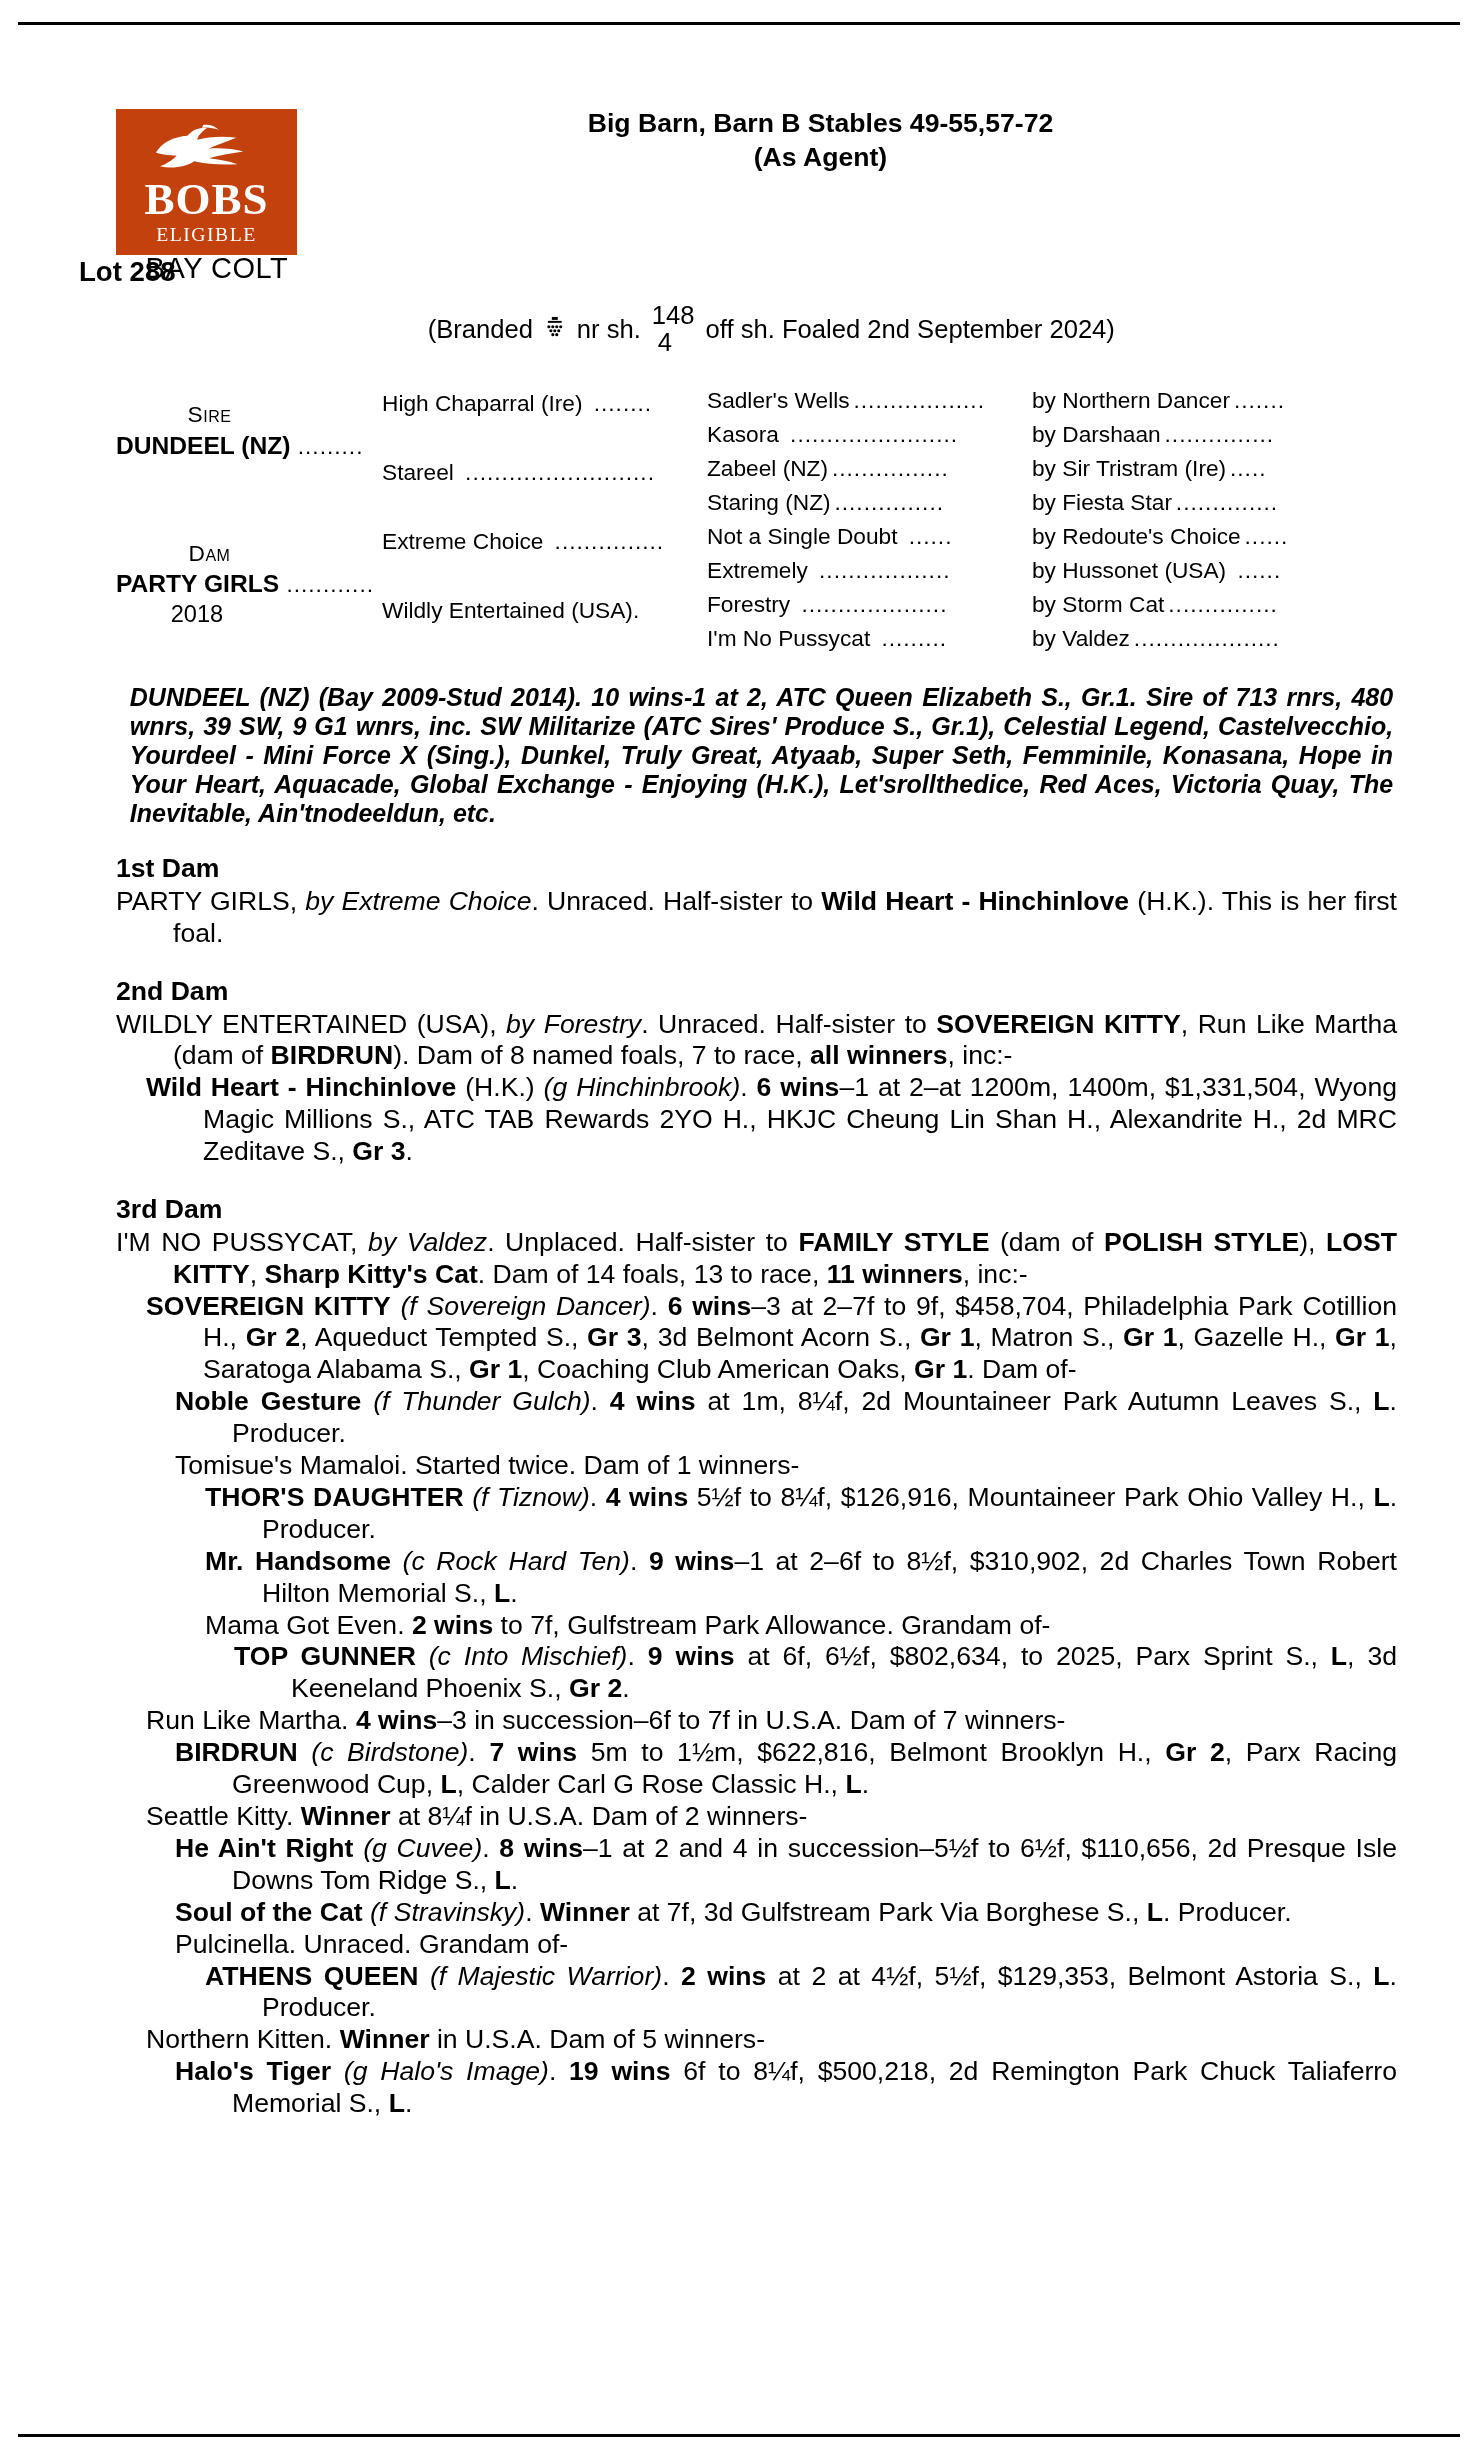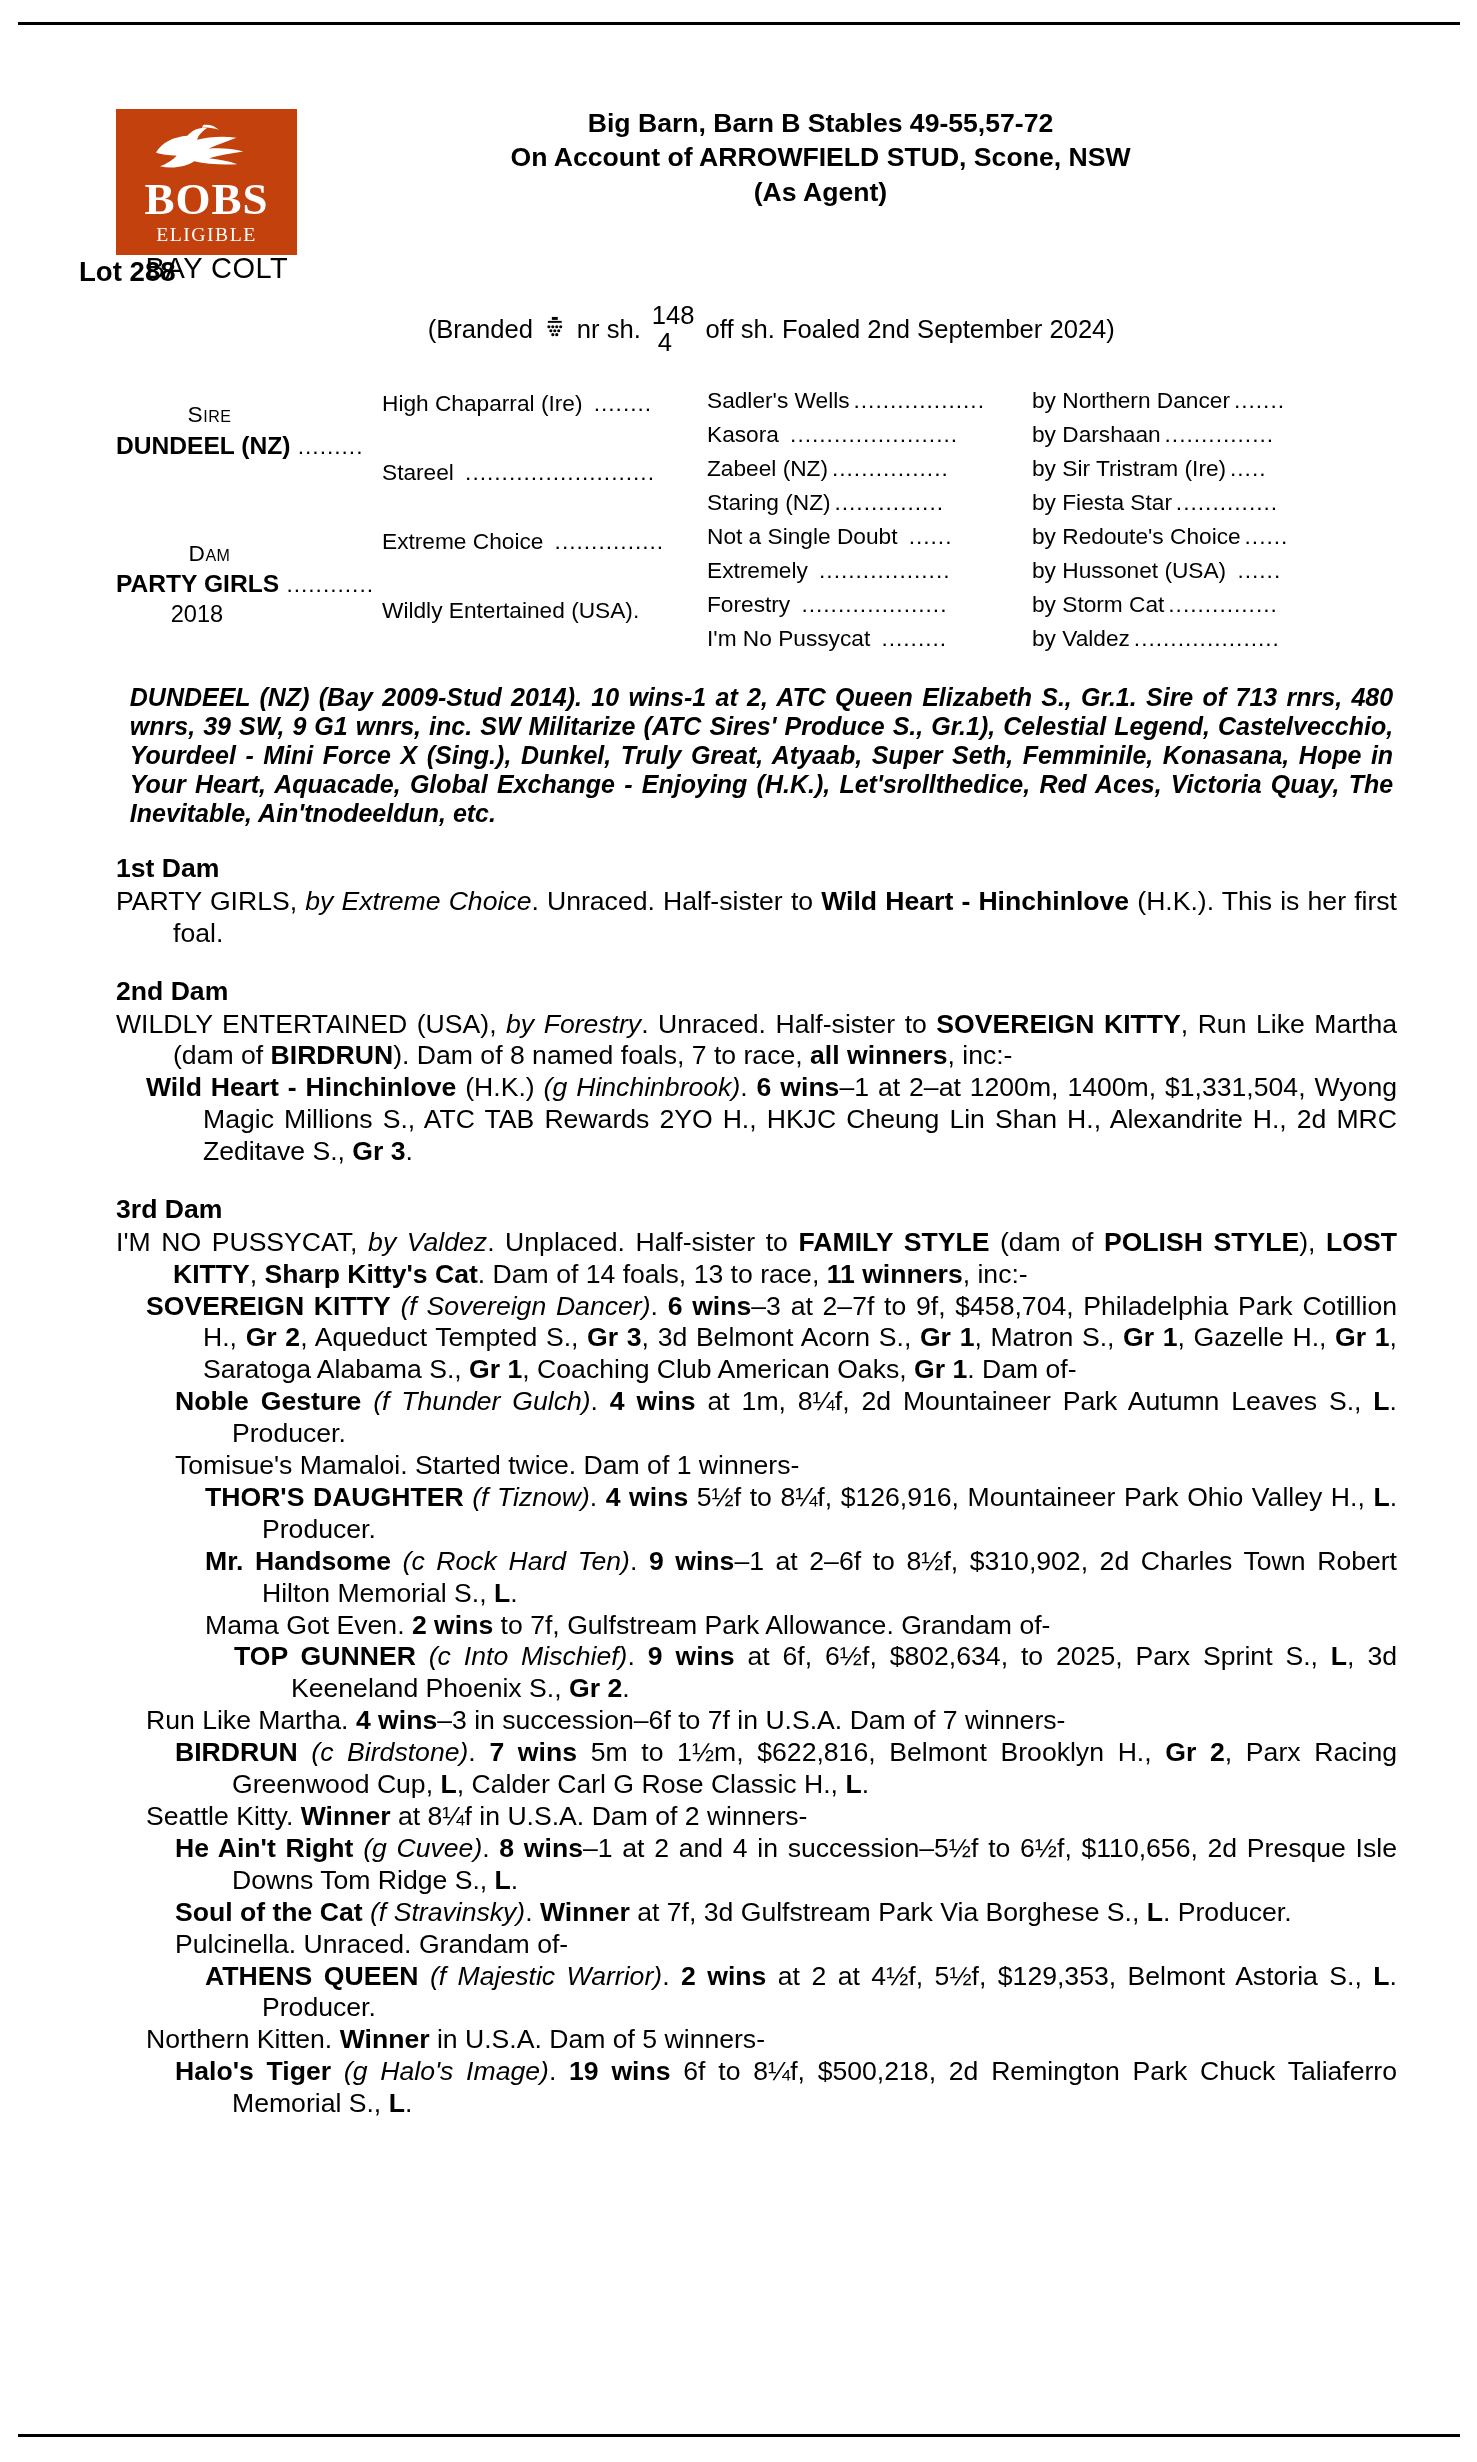--- a/index.html
+++ b/index.html
@@ -247,21 +247,20 @@
                                    C84 31, 72 33, 62 36 C72 37, 82 39, 91 42 C76 43, 60 42, 47 39
                                    C38 45, 24 47, 12 44 C20 41, 26 37, 29 33 C21 33, 13 32, 8 30 Z"></path>
           <path fill="#ffffff" d="M56 2 C62 1, 68 3, 72 7 C66 5, 60 4, 55 5 Z"></path>
         </svg>
         <div class="bobs-word">BOBS</div>
         <div class="bobs-sub">ELIGIBLE</div>
       </div>
 
       <div class="consignor">
         <div>Big Barn, Barn B Stables 49-55,57-72</div>
-        <div>On Account of ARROWFIELD STUD, Scone, NSW</div>
         <div>(As Agent)</div>
       </div>
     </div>
 
     <div class="lot-line">
       <div class="lot-no">Lot 288</div>
       <div class="colt-title">BAY COLT</div>
     </div>
 
     <div class="branded-line">

